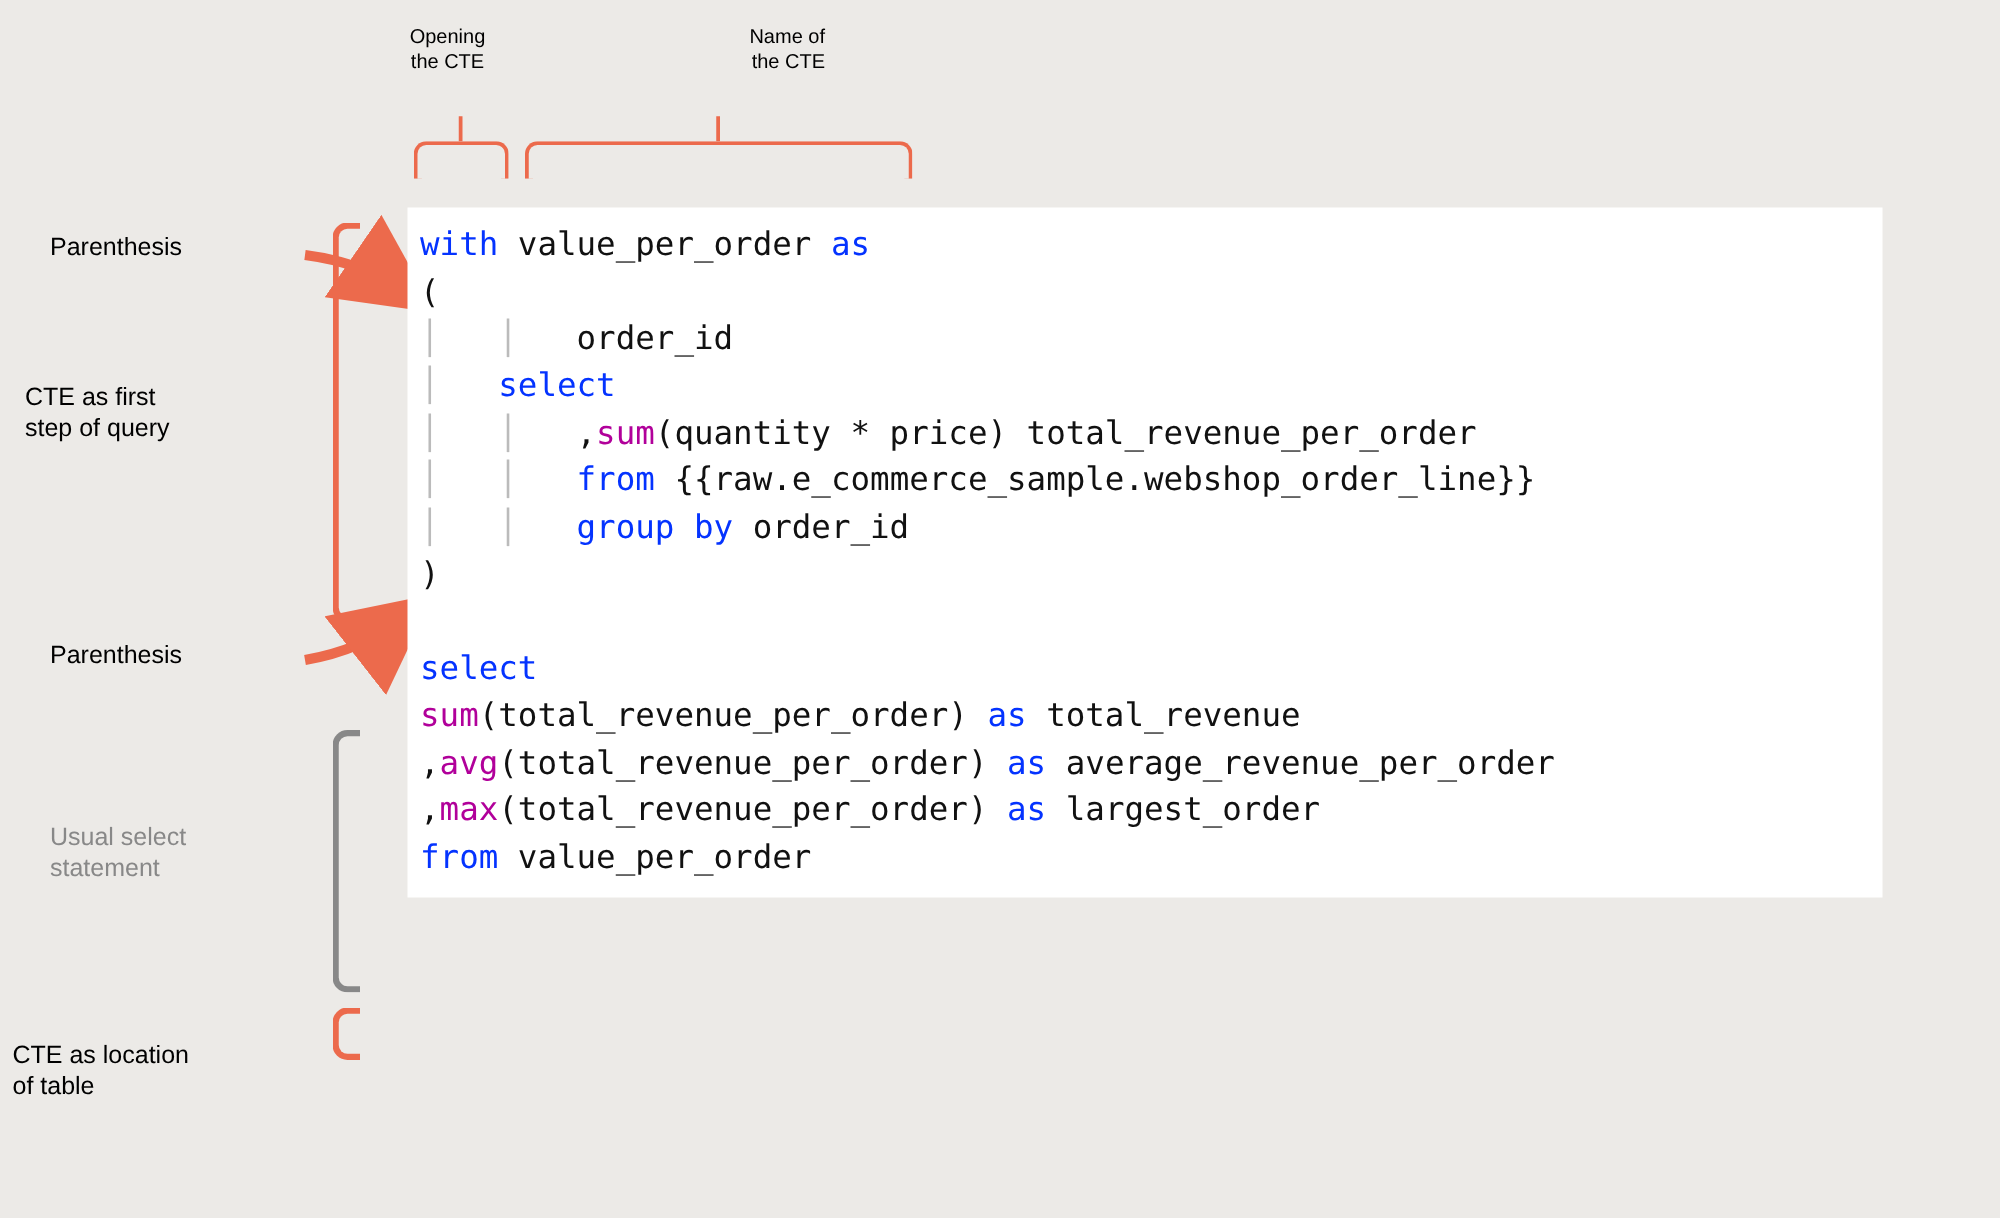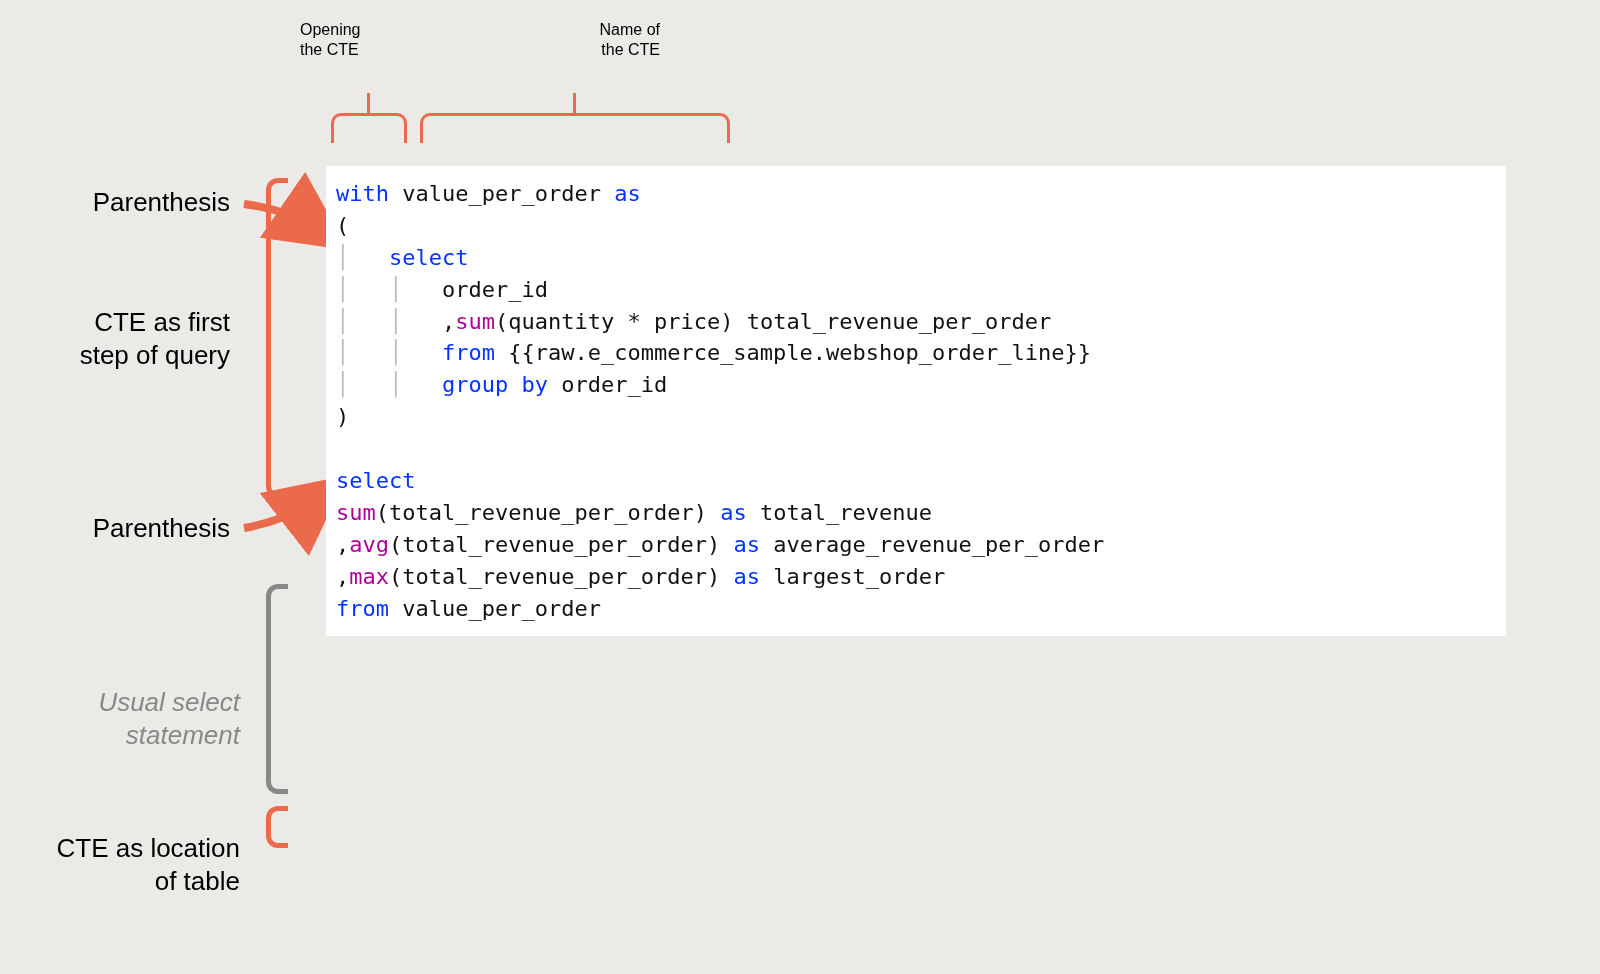--- a/index.html
+++ b/index.html
@@ -8,31 +8,31 @@
     background: #eceae7;
     font-family: -apple-system, Helvetica, Arial, sans-serif;
     width: 1600px;
     height: 974px;
     position: relative;
     overflow: hidden;
     color: #000;
   }
   .svglayer { position: absolute; top:0; left:0; width:1600px; height:974px; pointer-events:none; }
   .top-label { position: absolute; line-height: 1.25; }
-  .side-label { position: absolute; text-align: right; font-size: 26px; line-height: 1.25; }
+  .side-label { position: absolute; text-align: left; font-size: 20px; line-height: 1.25; }
   .side-label.gray { color: #888; }
   .codebox {
     position: absolute;
     left: 326px;
     top: 166px;
     width: 1180px;
     background: #fff;
     padding: 12px 10px 12px 10px;
     font-family: "SF Mono", Menlo, Consolas, monospace;
-    font-size: 22px;
+    font-size: 26px;
     line-height: 1.45;
   }
   .codebox pre { margin: 0; white-space: pre; }
   .kw  { color: #0433ff; }   
   .fn  { color: #b1009a; }   
   .txt { color: #111; }      
   .guide { color: #bbb; }    
   .brace-top {
     display:inline-block;
     border-top: 3px solid #ec6a4c;
@@ -52,35 +52,35 @@
     border-bottom: 5px solid #ec6a4c;
     border-top-left-radius: 12px;
     border-bottom-left-radius: 12px;
     width: 22px;
   }
   .brace-left.gray { border-color:#888; }
 </style>
 </head>
 <body>
 
-<div class="top-label" style="left:300px; top:20px; width:140px; white-space:pre-line;">Opening
+<div class="top-label" style="left:288px; top:20px; width:140px; text-align:center; white-space:pre-line;">Opening
 the CTE</div>
 <div class="top-label" style="left:500px; top:20px; width:160px; text-align:right; white-space:pre-line;">Name of
 the CTE</div>
 
 <div class="tick" style="left:367px; top:93px;"></div>
 <div class="brace-top" style="left:331px; top:113px; width:76px;"></div>
 <div class="tick" style="left:573px; top:93px;"></div>
 <div class="brace-top" style="left:420px; top:113px; width:310px;"></div>
 
 <div class="side-label" style="left:40px; top:186px; width:190px;">Parenthesis</div>
 <div class="side-label" style="left:20px; top:306px; width:210px; white-space:pre-line;">CTE as first
 step of query</div>
 <div class="side-label" style="left:40px; top:512px; width:190px;">Parenthesis</div>
-<div class="side-label gray" style="left:40px; top:686px; width:200px; white-space:pre-line;font-style:italic;">Usual select
+<div class="side-label gray" style="left:40px; top:658px; width:200px; white-space:pre-line;">Usual select
 statement</div>
 <div class="side-label" style="left:10px; top:804px; width:230px; white-space:pre-line;margin-top:28px;">CTE as location
 of table</div>
 
 <div class="brace-left" style="left:266px; top:178px; height:320px;"></div>
 <div class="brace-left gray" style="left:266px; top:584px; height:210px;"></div>
 <div class="brace-left" style="left:266px; top:806px; height:42px;"></div>
 
 <svg class="svglayer">
   <defs>
@@ -88,22 +88,22 @@
       <path d="M0,0 L10,5 L0,10 z" fill="#ec6a4c"></path>
     </marker>
   </defs>
   <path d="M 244 204 Q 290 210 322 232" stroke="#ec6a4c" stroke-width="8" fill="none" marker-end="url(#ah)"></path>
   <path d="M 244 528 Q 290 520 322 495" stroke="#ec6a4c" stroke-width="8" fill="none" marker-end="url(#ah)"></path>
 </svg>
 
 <div class="codebox">
 <pre><span class="kw">with</span> <span class="txt">value_per_order</span> <span class="kw">as</span></pre>
 <pre><span class="txt">(</span></pre>
+<pre><span class="guide">│   │   </span><span class="txt">order_id</span></pre>
 <pre><span class="guide">│   </span><span class="kw">select</span></pre>
-<pre><span class="guide">│   │   </span><span class="txt">order_id</span></pre>
 <pre><span class="guide">│   │   </span><span class="txt">,</span><span class="fn">sum</span><span class="txt">(quantity * price)</span> <span class="txt">total_revenue_per_order</span></pre>
 <pre><span class="guide">│   │   </span><span class="kw">from</span> <span class="txt">{{raw.e_commerce_sample.webshop_order_line}}</span></pre>
 <pre><span class="guide">│   │   </span><span class="kw">group by</span> <span class="txt">order_id</span></pre>
 <pre><span class="txt">)</span></pre>
 <pre> </pre>
 <pre><span class="kw">select</span></pre>
 <pre><span class="fn">sum</span><span class="txt">(total_revenue_per_order)</span> <span class="kw">as</span> <span class="txt">total_revenue</span></pre>
 <pre><span class="txt">,</span><span class="fn">avg</span><span class="txt">(total_revenue_per_order)</span> <span class="kw">as</span> <span class="txt">average_revenue_per_order</span></pre>
 <pre><span class="txt">,</span><span class="fn">max</span><span class="txt">(total_revenue_per_order)</span> <span class="kw">as</span> <span class="txt">largest_order</span></pre>
 <pre><span class="kw">from</span> <span class="txt">value_per_order</span></pre>

